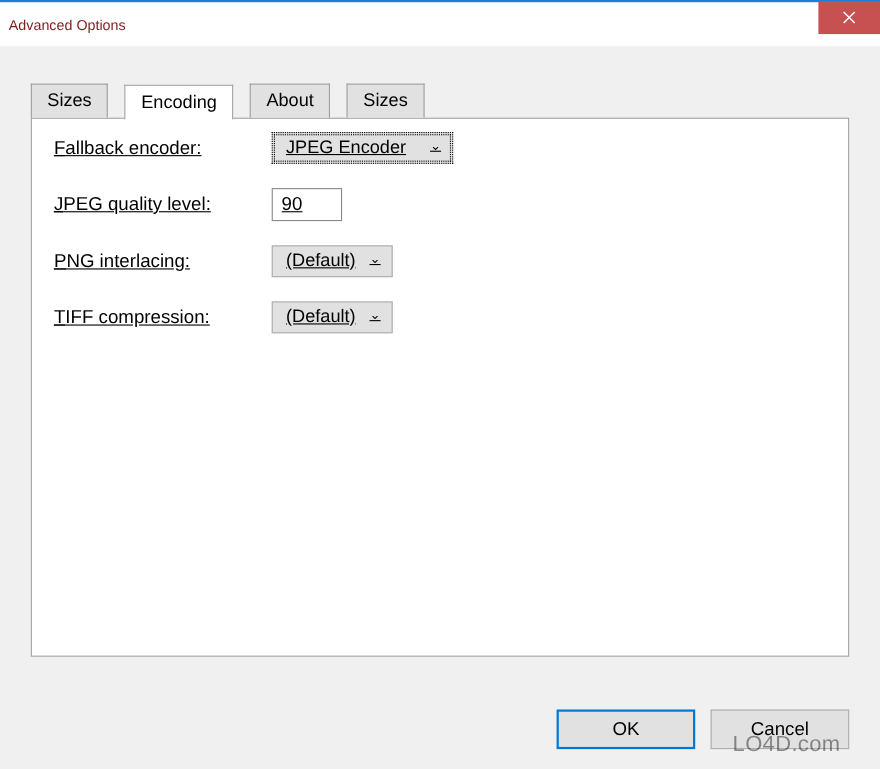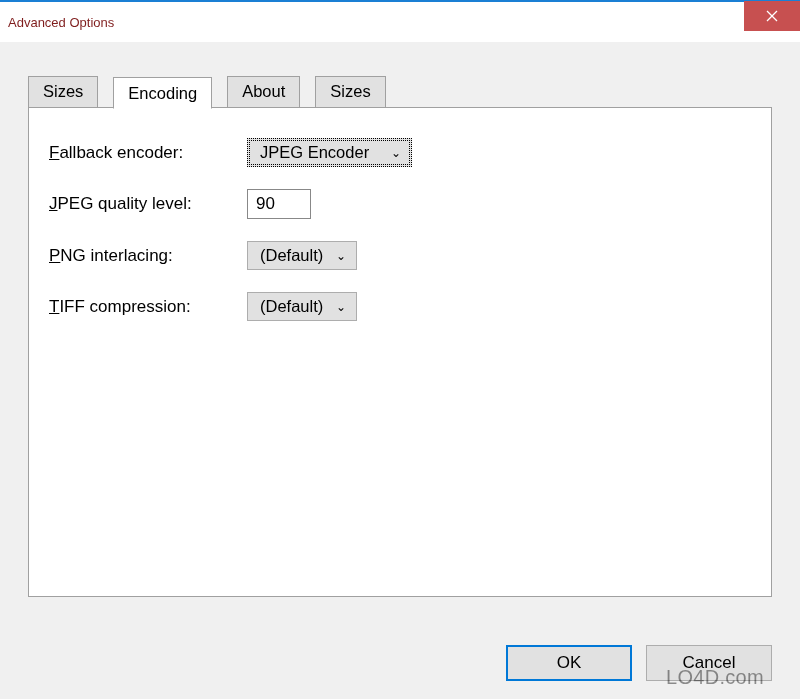--- a/index.html
+++ b/index.html
@@ -76,37 +76,38 @@
       border-bottom: 1px solid #fff;
       position: relative;
       top: 1px;
       margin-bottom: -1px;
       padding: 6px 14px 5px 14px;
     }
     .tab-panel {
       background: #fff;
       border: 1px solid #a0a0a0;
       height: 490px;
-      padding: 30px 20px;
+      padding: 12px 20px;
       position: relative;
       z-index: 1;
+      text-decoration: underline;
     }
     .form-row {
       display: flex;
       align-items: center;
       margin-bottom: 22px;
     }
     .form-label {
       width: 198px;
       font-size: 17px;
       color: #000;
     }
     .combo {
       display: inline-flex;
-      align-items: center;
+      align-items: flex-start;
       justify-content: space-between;
       background: #e1e1e1;
       border: 1px solid #adadad;
       padding: 4px 10px 4px 12px;
       font-size: 16.5px;
       cursor: pointer;
       min-width: 110px;
     }
     .combo.focused {
       border: 1px dotted #000;

